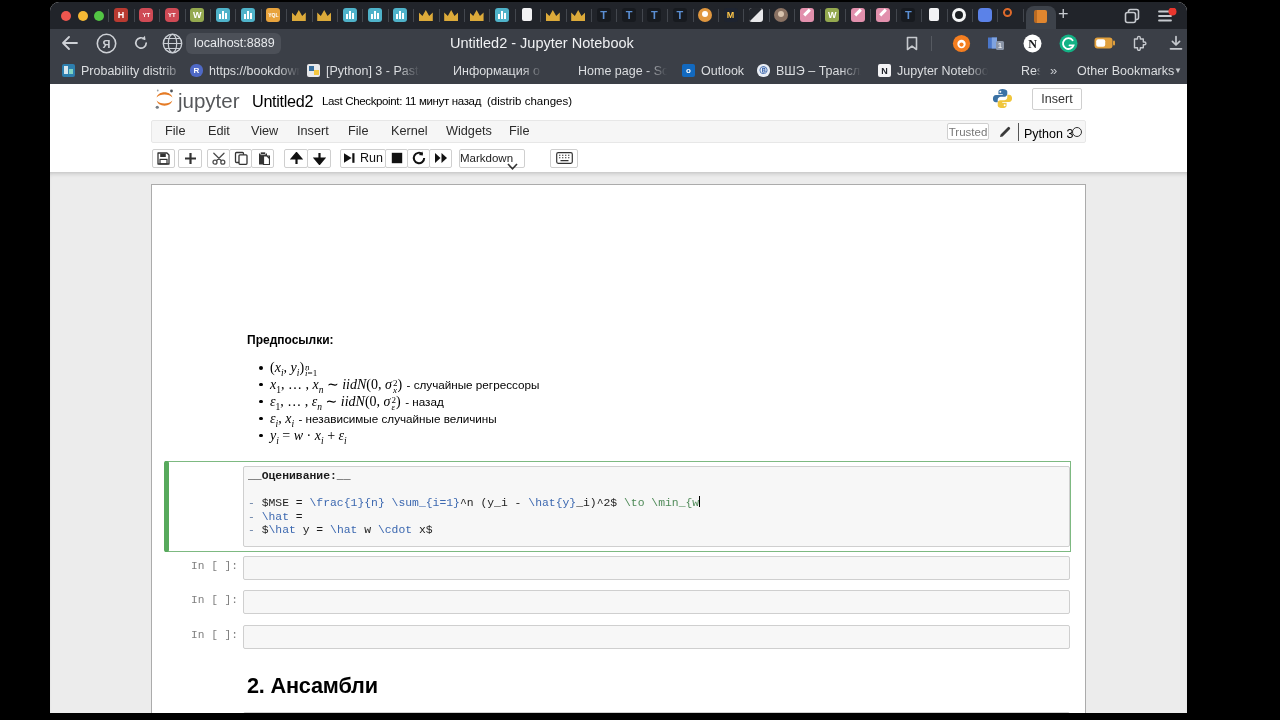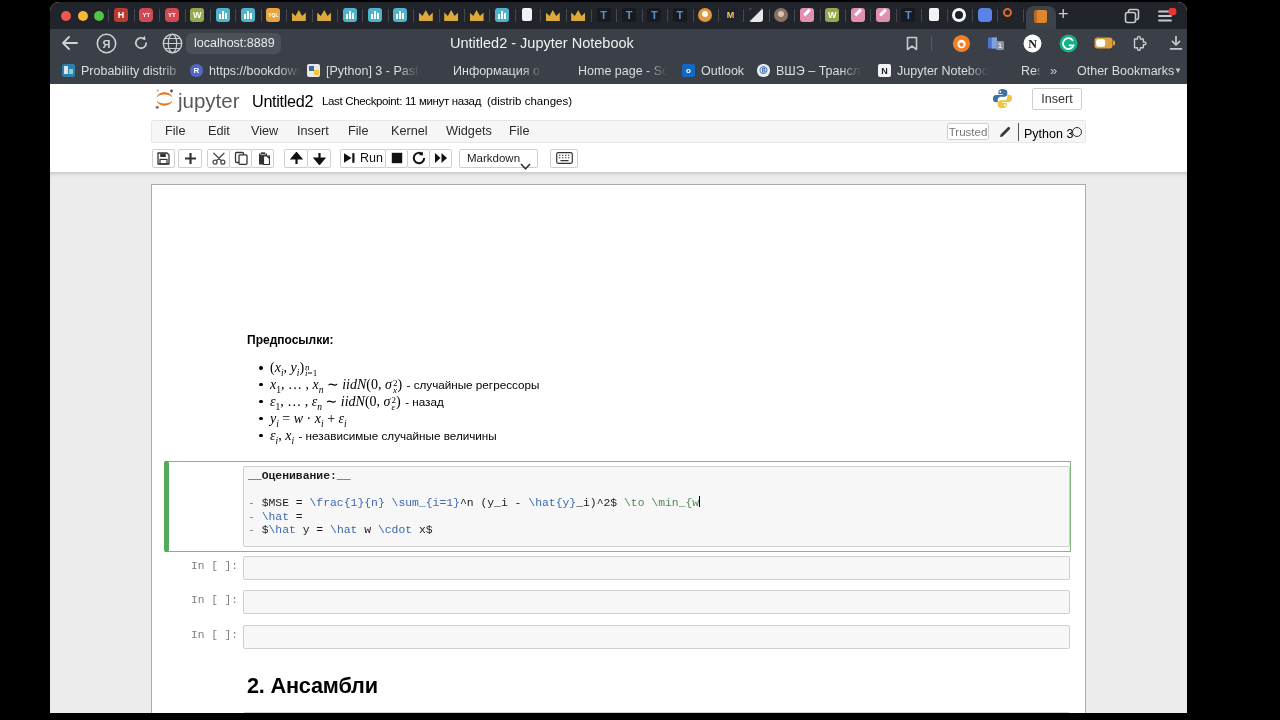--- a/index.html
+++ b/index.html
@@ -523,21 +523,21 @@
             <path d="M12.2 7 a5.2 5.2 0 1 1-1.7-3.85" stroke="#111" stroke-width="2" fill="none"></path>
             <path d="M10.5 0.4 L10.9 4.6 L6.8 4.1 Z" fill="#111"></path>
           </svg>
         </div>
    <div class="tbtn" style="left:379px;width:23px">
           <svg width="14" height="12" viewBox="0 0 14 12">
             <path d="M1 1 L6.5 6 L1 11 z" fill="#111"></path>
             <path d="M7.5 1 L13 6 L7.5 11 z" fill="#111"></path>
           </svg>
         </div>
-   <div class="tbtn" style="left:409px;width:79px;justify-content:flex-start;padding-left:7px">
+   <div class="tbtn" style="left:409px;width:66px;justify-content:flex-start;">
      <span style="font-size:11.5px;color:#222">Markdown</span>
      <span style="position:absolute;right:6px;top:6px"><svg width="11" height="7" viewBox="0 0 11 7">
               <path d="M1 1 L5.5 5.8 L10 1" stroke="#333" stroke-width="1.6" fill="none"></path>
             </svg></span>
         </div>
    <div class="tbtn" style="left:500px;width:28px">
           <svg width="17" height="12" viewBox="0 0 17 12">
             <rect x="0.7" y="0.7" width="15.6" height="10.6" rx="1.5" stroke="#333" stroke-width="1.2" fill="none"></rect>
             <path d="M3 3.2 h1.4 M6 3.2 h1.4 M9 3.2 h1.4 M12 3.2 h1.4 M3 5.8 h1.4 M6 5.8 h1.4 M9 5.8 h1.4 M12 5.8 h1.4 M4.5 8.6 h8" stroke="#333" stroke-width="1.1"></path>
           </svg>
@@ -545,22 +545,22 @@
   </div>
   <div id="site">
    <div id="nbc">
 
 
     <div style="position:absolute;left:95px;top:148px;font-size:12px;font-weight:bold">Предпосылки:</div>
     <ul style="position:absolute;left:118px;top:174px">
       <li><span class="m">(<i>x<sub>i</sub></i>, <i>y<sub>i</sub></i>)<span class="stk"><span class="stku"><i>n</i></span><span class="stkd"><i>i</i>=1</span></span></span></li>
       <li><span class="m"><i>x</i><sub>1</sub>, … , <i>x<sub>n</sub></i> ∼ <i>iidN</i>(0, <i>σ</i><span class="stk"><span class="stku">2</span><span class="stkd"><i>x</i></span></span>)</span> <span class="rt">- случайные регрессоры</span></li>
       <li><span class="m"><i>ε</i><sub>1</sub>, … , <i>ε<sub>n</sub></i> ∼ <i>iidN</i>(0, <i>σ</i><span class="stk"><span class="stku">2</span><span class="stkd"><i>ε</i></span></span>)</span> <span class="rt">- назад</span></li>
+      <li><span class="m"><i>ε<sub>i</sub></i>, <i>x<sub>i</sub></i></span> <span class="rt">- независимые случайные величины</span></li>
       <li><span class="m"><i>y<sub>i</sub></i> = <i>w</i> · <i>x<sub>i</sub></i> + <i>ε<sub>i</sub></i></span></li>
-      <li><span class="m"><i>ε<sub>i</sub></i>, <i>x<sub>i</sub></i></span> <span class="rt">- независимые случайные величины</span></li>
     </ul>
 
     <div style="position:absolute;left:13px;top:276px;width:906px;height:91px;border:1px solid #7db981;border-left:none;background:#fff"></div>
     <div style="position:absolute;left:12px;top:276px;width:5px;height:91px;background:#57a95c;border-radius:2px"></div>
     <div class="inbox" style="top:281px;height:81px;left:91px;width:827px">
       <pre style="font-size:11.4px;line-height:13.4px;padding:2.5px 0 0 4px;color:#1c1c1c"><b>__Оценивание:__</b>
 
 <span style="color:#6b83a8">- </span><span style="color:#1c1c1c">$MSE = </span><span style="color:#3c68b0">\frac{1}{n}</span><span style="color:#1c1c1c"> </span><span style="color:#3c68b0">\sum_{i=1}</span><span style="color:#1c1c1c">^n (y_i - </span><span style="color:#3c68b0">\hat{y}</span><span style="color:#1c1c1c">_i)^2$ </span><span style="color:#4f8a58">\to \min_{w</span><span class="cur"></span>
 <span style="color:#6b83a8">- </span><span style="color:#3c68b0">\hat</span><span style="color:#1c1c1c"> =</span>
 <span style="color:#6b83a8">- </span><span style="color:#1c1c1c">$</span><span style="color:#3c68b0">\hat</span><span style="color:#1c1c1c"> y = </span><span style="color:#3c68b0">\hat</span><span style="color:#1c1c1c"> w </span><span style="color:#3c68b0">\cdot</span><span style="color:#1c1c1c"> x$</span></pre>

